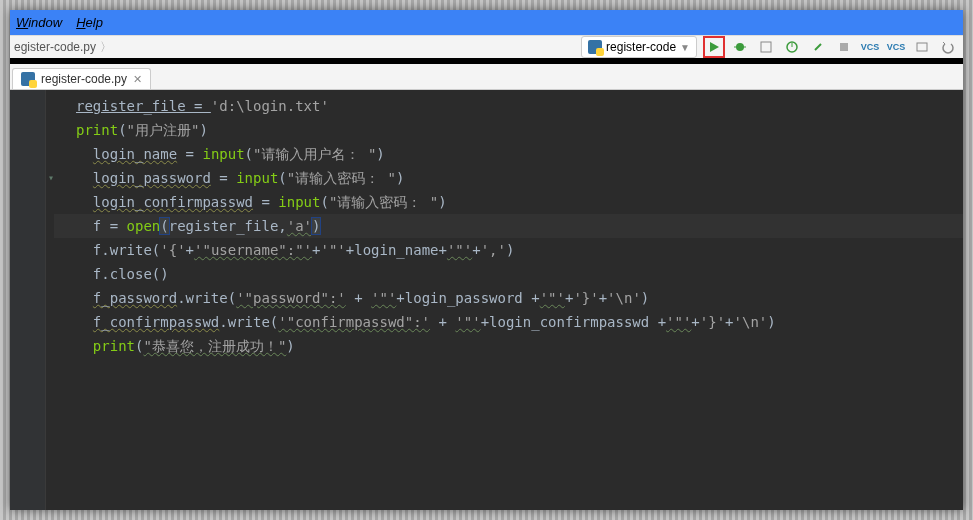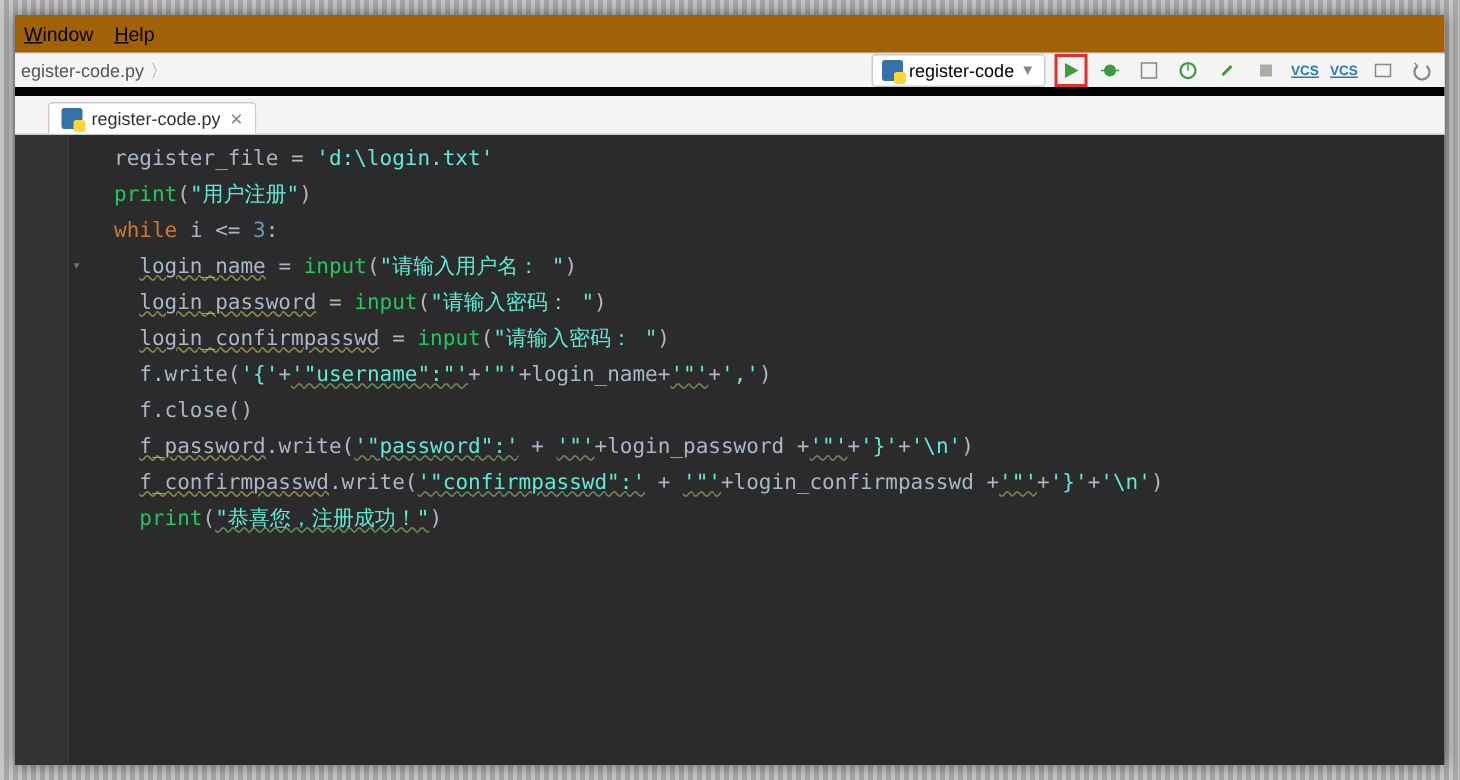--- a/index.html
+++ b/index.html
@@ -17,26 +17,27 @@
   top: 10px;
   right: 10px;
   bottom: 10px;
   background: #f0f0f0;
   box-shadow: 0 0 10px rgba(0,0,0,0.5);
   display: flex;
   flex-direction: column;
 }
 .menubar {
   height: 26px;
-  background: #a16207;
+  background: #3b82f6;
   border-bottom: 1px solid #ddd;
   display: flex;
   align-items: center;
   padding: 0 6px;
   font-size: 13px;
+  font-style: italic;
 }
 .menubar span { margin-right: 14px; cursor: default; }
 .menubar span u { text-decoration: underline; }
 .toolbar {
   height: 28px;
   background: #f4f4f4;
   border-bottom: 6px solid #000000;
   display: flex;
   align-items: center;
   font-size: 12px;
@@ -49,31 +50,31 @@
   display: flex; align-items: center; gap: 4px;
   border: 1px solid #ccc; border-radius: 3px;
   height: 22px; padding: 0 6px; background: #fff;
 }
 .toolbar-icons { display: flex; align-items: center; gap: 4px; margin-left: 6px; }
 .tb-btn {
   width: 22px; height: 22px; display: flex; align-items: center; justify-content: center;
   color: #4a9c4a;
 }
 .tb-btn.debug { color: #4a9c4a; }
-.tb-btn.grey { color: #888; text-decoration: underline; }
+.tb-btn.grey { color: #888; }
 .run-highlight {
   border: 2px solid #e03030;
   padding: 0;
 }
 .tabbar {
   height: 26px;
   background: #f4f4f4;
   display: flex;
   align-items: flex-end;
-  padding-left: 22px;
+  padding-left: 2px;
   border-bottom: 1px solid #ccc;
 }
 .tab {
   display: flex; align-items: center; gap: 6px;
   background: #fff;
   border: 1px solid #ccc;
   border-bottom: none;
   border-radius: 3px 3px 0 0;
   padding: 3px 8px;
   font-size: 12px;
@@ -104,25 +105,25 @@
 }
 .gutter {
   position: absolute;
   left: 0; top: 0; bottom: 0;
   width: 36px;
   background: #313335;
   border-right: 1px solid #3a3a3a;
 }
 .fold { position: absolute; left: 38px; color: #5f7a6a; font-size: 10px; }
 pre { white-space: pre; }
-.s { color: #5eead4; } 
+.s { color: #a3a3a3; } 
 .k { color: #cc7832; font-weight: normal; } 
 .n { color: #6897bb; } 
-.fn { color: #22c55e; } 
-.id { color: #a9b7c6; } 
+.fn { color: #84cc16; } 
+.id { color: #a9b7c6; text-decoration: underline; } 
 .u { text-decoration: underline; text-decoration-style: wavy; text-decoration-color: #6a8759; text-decoration-thickness: 1px; }
 .uu { text-decoration: underline; text-decoration-style: wavy; text-decoration-color: #8a8a4a; text-decoration-thickness: 1px; }
 .line { padding-left: 22px; height: 24px; }
 .line.hl { background: #323232; }
 .caret { background: #3c3f41; outline: 1px solid #214283; }
 .small-icon { width:14px; height:14px; display:inline-block; }
 svg { display: block; }
 </style>
 </head>
 <body>
@@ -202,24 +203,24 @@
       <span class="close">✕</span>
     </div>
   </div>
 
   <div class="editor">
     <div class="gutter"></div>
     <span class="fold" style="top:76px">▾</span>
 
     <pre class="line"><span class="id">register_file = </span><span class="s">'d:\login.txt'</span></pre>
     <pre class="line"><span class="fn">print</span><span>(</span><span class="s">"用户注册"</span><span>)</span></pre>
-    <pre class="line"><span class="k">while</span><span> i &lt;= </span><span class="n">3</span><span>:</span></pre>
     <pre class="line">  <span class="id uu">login_name</span><span> = </span><span class="fn">input</span><span>(</span><span class="s">"请输入用户名： "</span><span>)</span></pre>
     <pre class="line">  <span class="id uu">login_password</span><span> = </span><span class="fn">input</span><span>(</span><span class="s">"请输入密码： "</span><span>)</span></pre>
     <pre class="line">  <span class="id uu">login_confirmpasswd</span><span> = </span><span class="fn">input</span><span>(</span><span class="s">"请输入密码： "</span><span>)</span></pre>
+    <pre class="line hl">  <span>f = </span><span class="fn">open</span><span class="caret">(</span><span>register_file</span><span>,</span><span class="s u">'a'</span><span class="caret">)</span></pre>
     <pre class="line">  <span>f.write(</span><span class="s">'{'</span><span>+</span><span class="s u">'"username":"'</span><span>+</span><span class="s">'"'</span><span>+login_name+</span><span class="s u">'"'</span><span>+</span><span class="s">','</span><span>)</span></pre>
     <pre class="line">  <span>f.close()</span></pre>
     <pre class="line">  <span class="id uu">f_password</span><span>.write(</span><span class="s u">'"password":'</span><span> + </span><span class="s u">'"'</span><span>+login_password +</span><span class="s u">'"'</span><span>+</span><span class="s">'}'</span><span>+</span><span class="s">'\n'</span><span>)</span></pre>
     <pre class="line">  <span class="id uu">f_confirmpasswd</span><span>.write(</span><span class="s u">'"confirmpasswd":'</span><span> + </span><span class="s u">'"'</span><span>+login_confirmpasswd +</span><span class="s u">'"'</span><span>+</span><span class="s">'}'</span><span>+</span><span class="s">'\n'</span><span>)</span></pre>
     <pre class="line">  <span class="fn">print</span><span>(</span><span class="s u">"恭喜您，注册成功！"</span><span>)</span></pre>
   </div>
 
 </div>
 
 </body></html>

